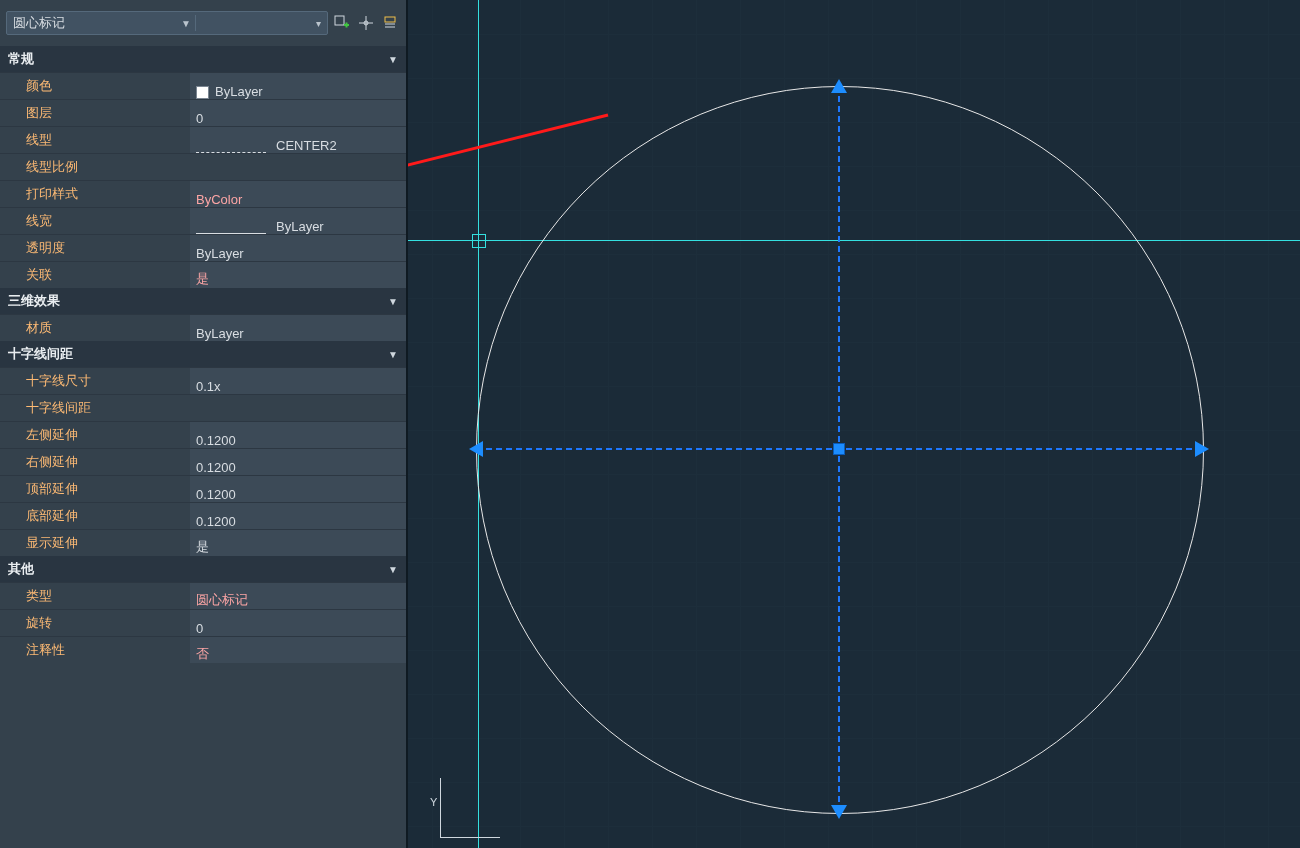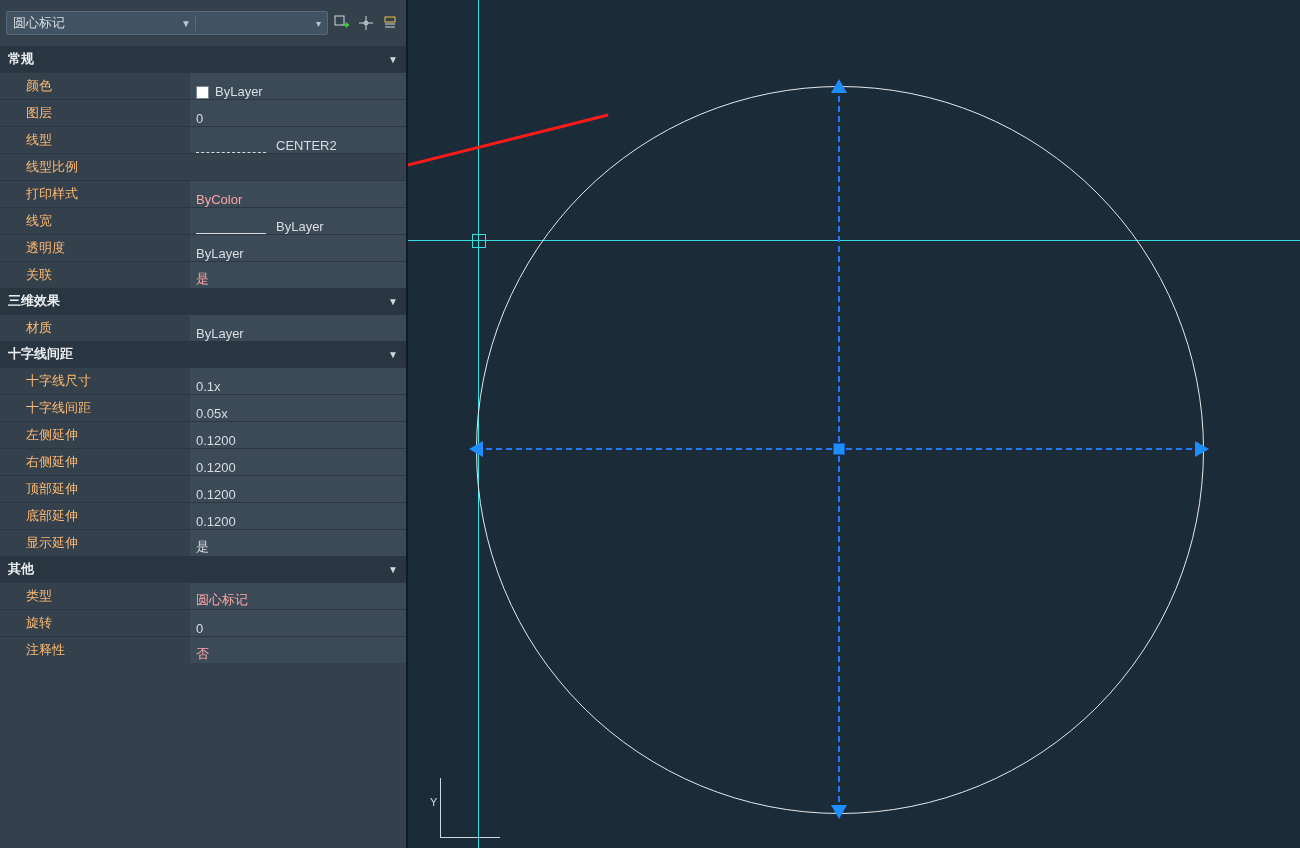--- a/index.html
+++ b/index.html
@@ -175,23 +175,20 @@
     <span class="expand-icon">▼</span>
   </div>
   <div class="prop-row">
     <div class="prop-label">十字线尺寸</div>
     <div class="prop-value">
         <span>0.1x</span>
       </div>
   </div>
   <div class="prop-row">
     <div class="prop-label">十字线间距</div>
-    <div class="prop-value">
-        <span>0.05x</span>
-      </div>
   </div>
   <div class="prop-row">
     <div class="prop-label">左侧延伸</div>
     <div class="prop-value">
         <span>0.1200</span>
       </div>
   </div>
   <div class="prop-row">
     <div class="prop-label">右侧延伸</div>
     <div class="prop-value">

